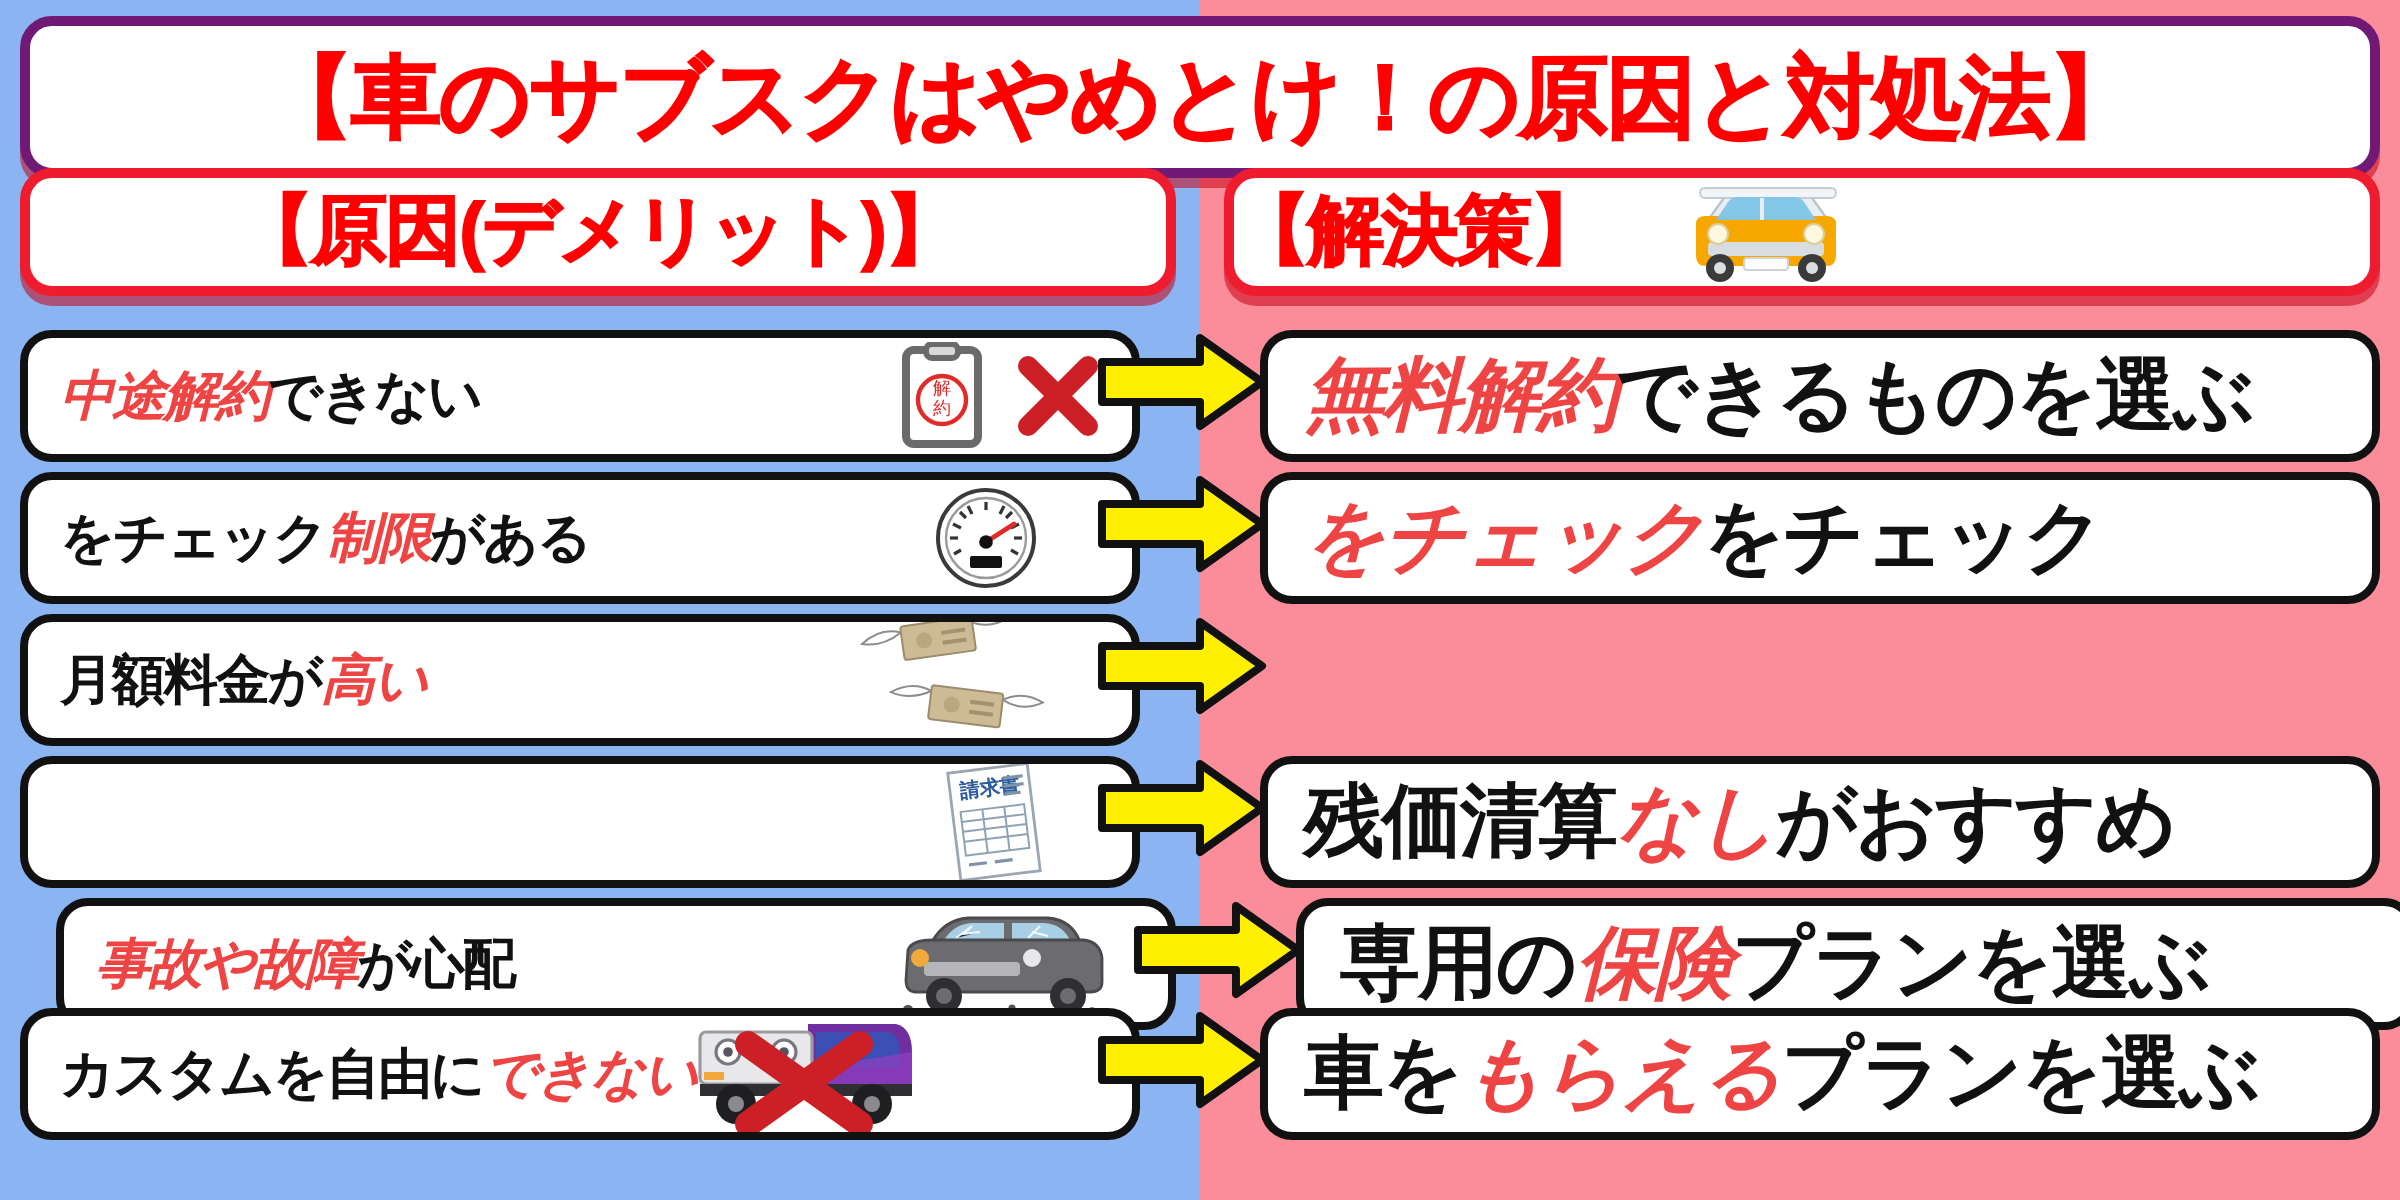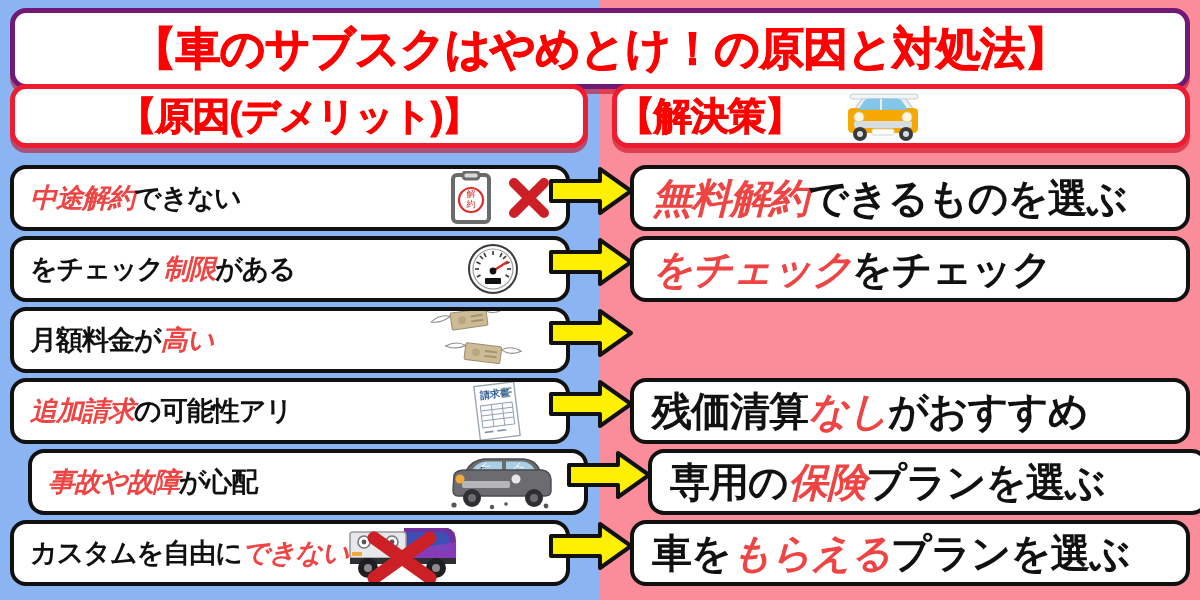--- a/index.html
+++ b/index.html
@@ -207,21 +207,20 @@
     </div>
     <span class="arrow">
       <svg class="ic" width="86" height="52" viewBox="0 0 86 52">
         <path d="M3 16 L52 16 L52 4 L83 26 L52 48 L52 36 L3 36 Z" fill="#ffef00" stroke="#111111" stroke-width="4" stroke-linejoin="round"></path>
       </svg>
     </span>
   </div>
 
   <div class="row" style="top:378px;left:0;width:1200px;">
     <div class="cell cell-left">
-      <span class="txt"><span class="hl">追加請求</span><span>の可能性アリ</span></span>
       <span class="spacer"></span>
       <span class="rowicon" style="margin-right:36px;">
         <svg class="ic" width="58" height="62" viewBox="0 0 58 62">
           <g transform="rotate(-7 29 31)">
             <rect x="9" y="4" width="40" height="54" fill="#ffffff" stroke="#9aa6b2" stroke-width="1.4"></rect>
             <text x="14" y="17" font-size="10" fill="#2b5c9b" font-family="'DejaVu Sans',sans-serif" font-weight="bold">請求書</text>
             <g fill="#7f93a8">
               <rect x="36" y="9" width="10" height="1.6"></rect>
                 <rect x="36" y="13" width="10" height="1.6"></rect>
               <rect x="36" y="17" width="8" height="1.6"></rect>
@@ -282,21 +281,21 @@
     <span class="arrow">
       <svg class="ic" width="86" height="52" viewBox="0 0 86 52">
         <path d="M3 16 L52 16 L52 4 L83 26 L52 48 L52 36 L3 36 Z" fill="#ffef00" stroke="#111111" stroke-width="4" stroke-linejoin="round"></path>
       </svg>
     </span>
     <div class="cell cell-right">
       <span class="txt"><span>専用の</span><span class="hl">保険</span><span>プランを選ぶ</span></span>
     </div>
   </div>
 
-  <div class="row" style="top:520px;left:0;width:1176px;">
+  <div class="row" style="top:504px;left:0;width:1176px;">
     <div class="cell cell-left">
       <span class="txt"><span>カスタムを自由に</span><span class="hl">できない</span></span>
       <span class="rowicon" style="margin-left:-4px;">
         <svg class="ic" width="116" height="66" viewBox="0 0 116 66">
           <path d="M60 8 L104 8 Q112 10 112 22 L112 40 L60 40 Z" fill="#6f2f9e"></path>
           <path d="M64 12 L100 12 Q106 14 106 22 L106 30 L64 30 Z" fill="#3b4fb5"></path>
           <path d="M62 30 L112 22 L112 40 L62 40 Z" fill="#8e3fc0" opacity=".75"></path>
           <rect x="6" y="12" width="56" height="26" rx="3" fill="#e8e8ea" stroke="#9a9aa0" stroke-width="1.6"></rect>
           <circle cx="20" cy="22" r="6" fill="#ffffff" stroke="#777780" stroke-width="1.6"></circle>
           <circle cx="20" cy="22" r="2.4" fill="#555560"></circle>

